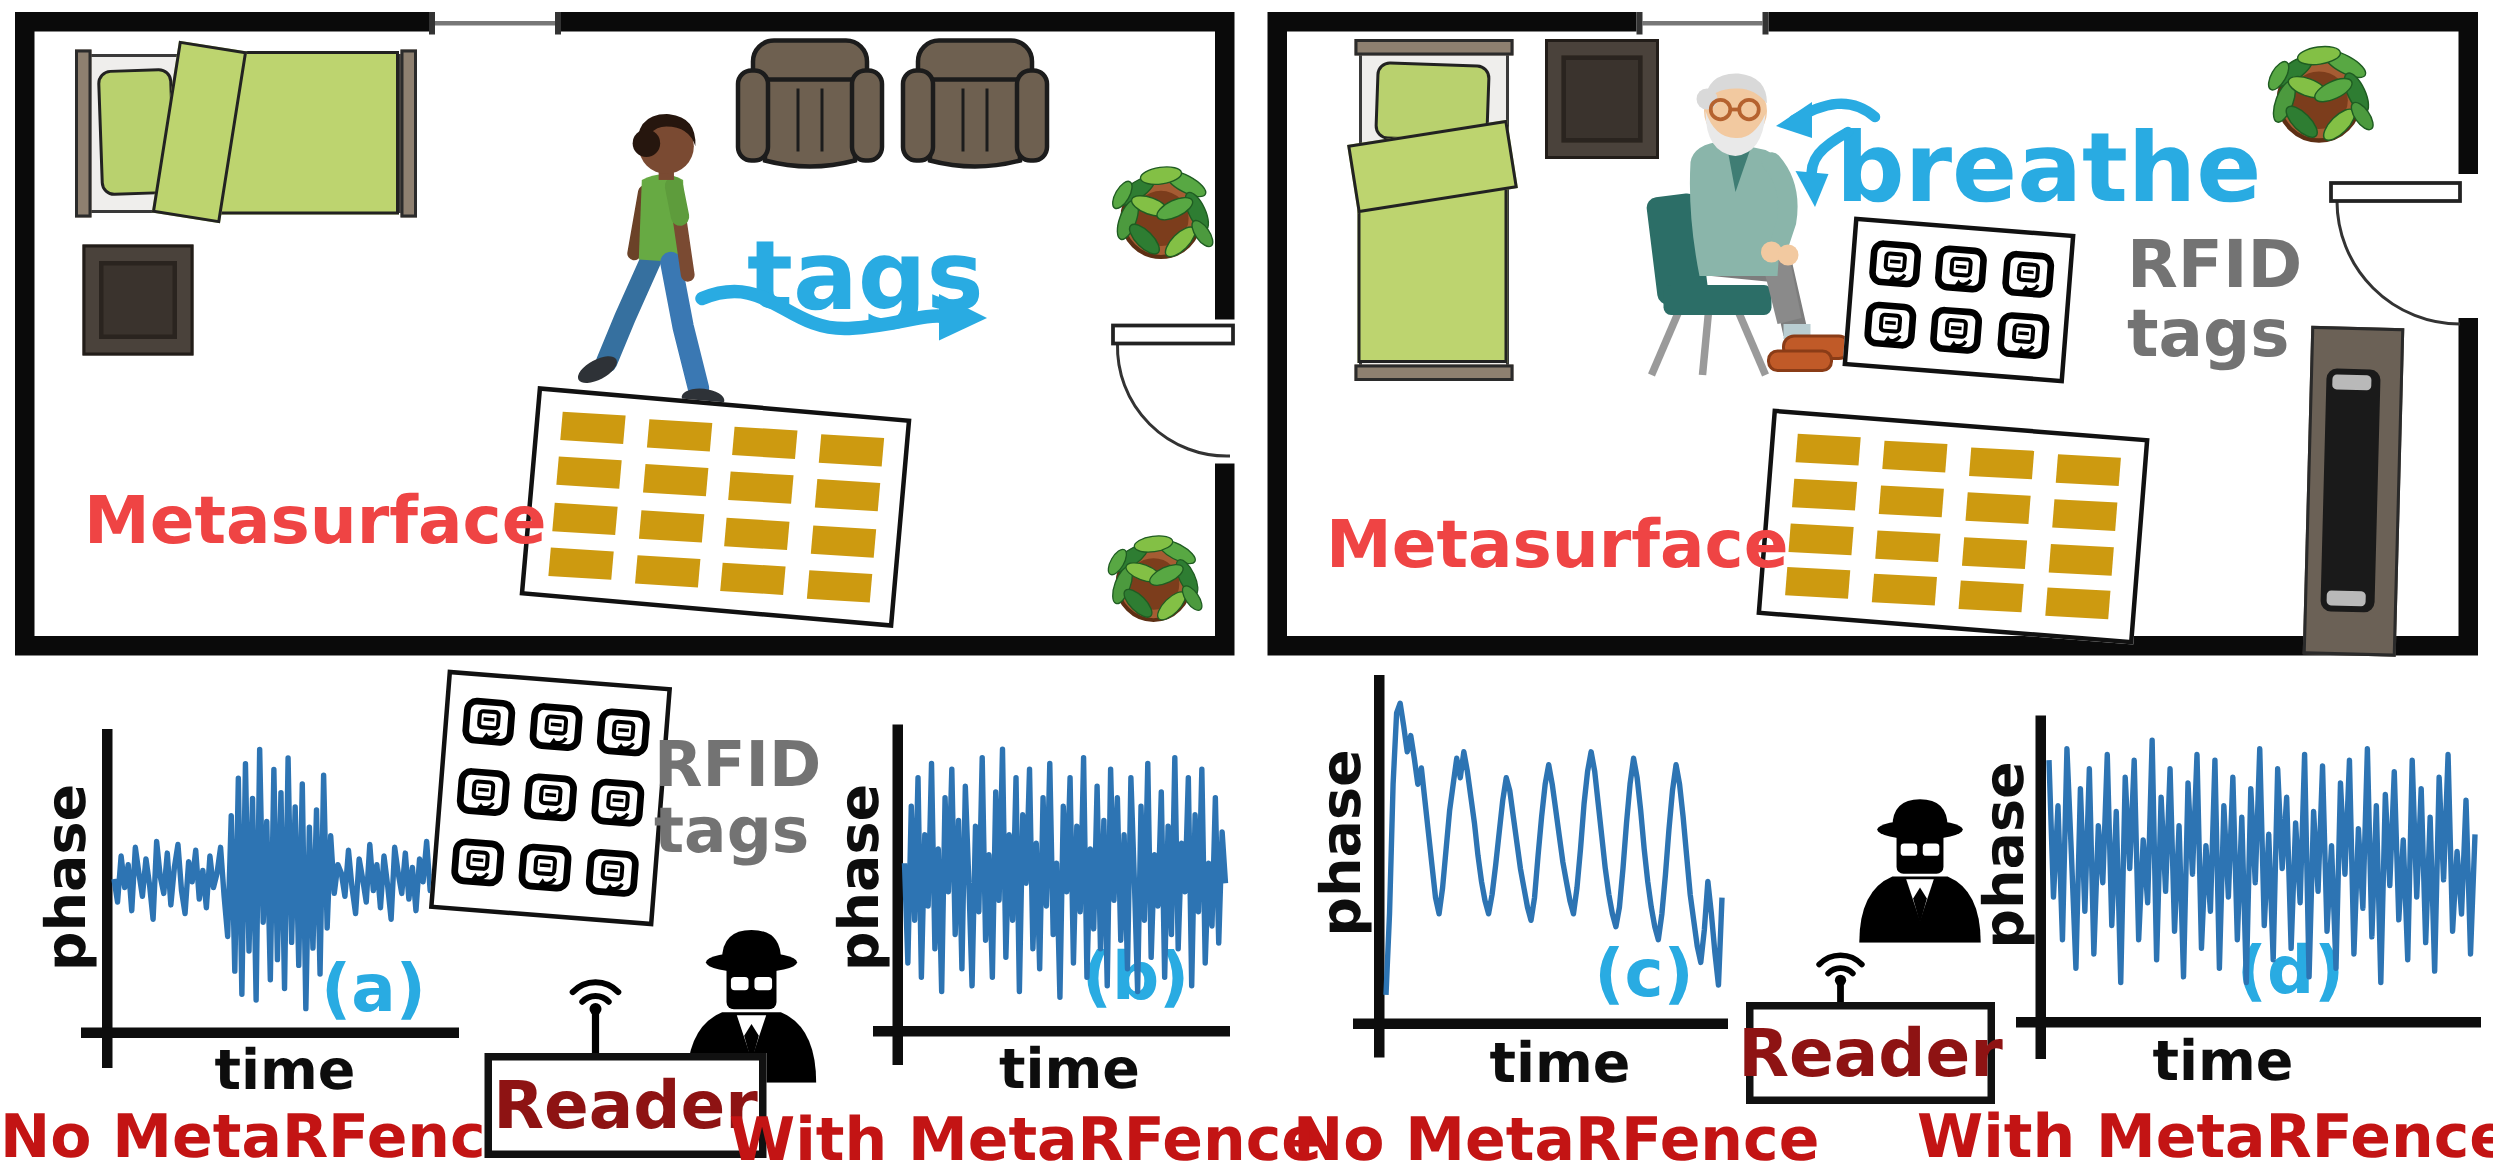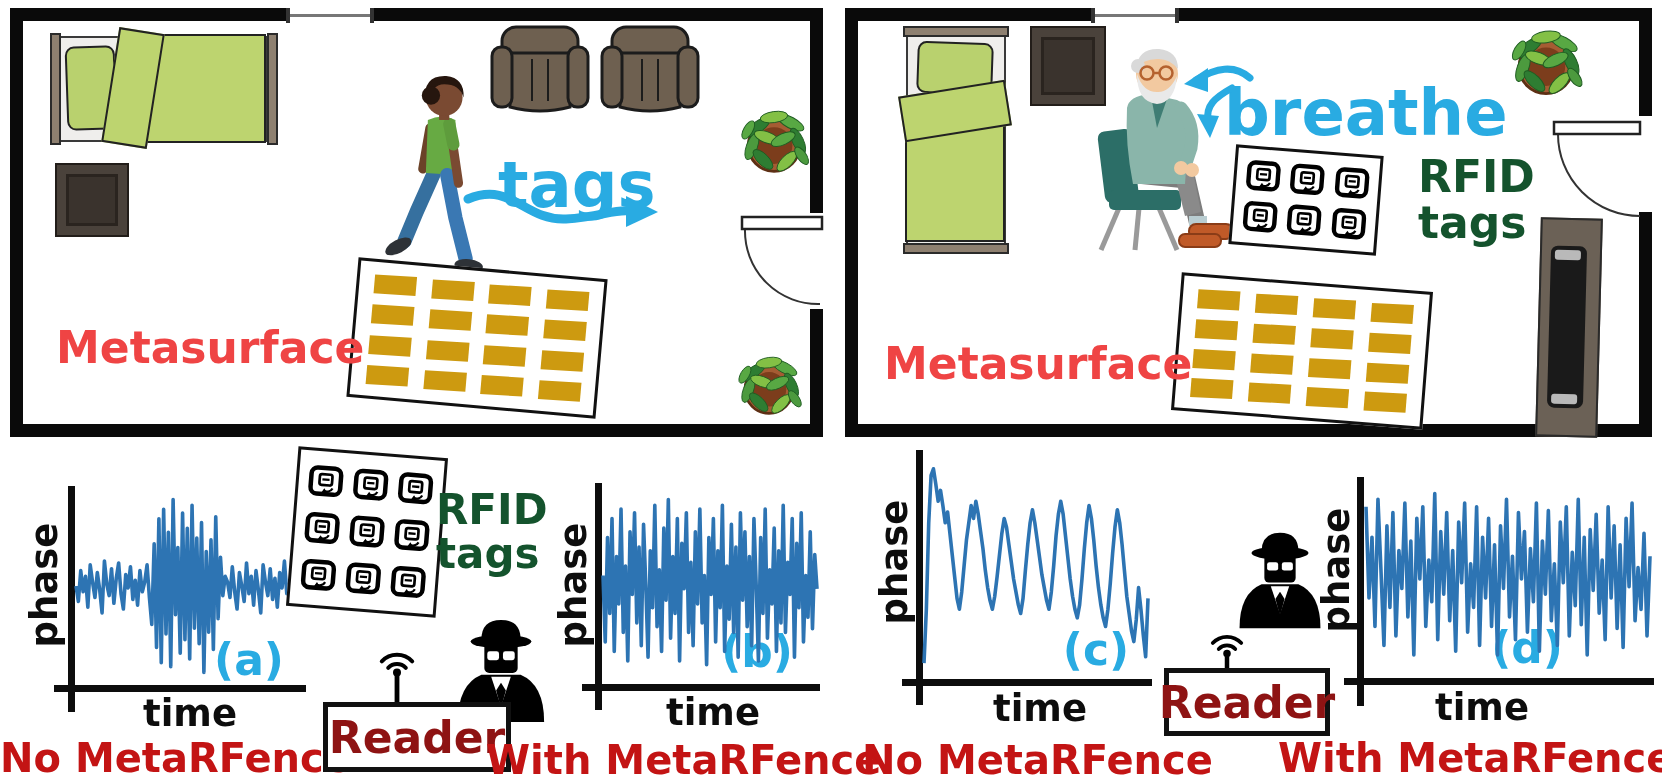--- a/index.html
+++ b/index.html
@@ -12,21 +12,21 @@
   .window .wcap{position:absolute;top:2px;width:4px;height:15px;background:#333;}
   .panel{position:absolute;background:#fff;border:3px solid #111;box-sizing:border-box;}
   .meta-grid{display:grid;grid-template-columns:repeat(4,1fr);gap:11px 16px;padding:12px 15px;
              box-sizing:border-box;width:100%;height:100%;}
   .meta-cell{background:#cd9a10;transform:skewY(-1.5deg);}
   .tag-grid{display:grid;box-sizing:border-box;width:100%;height:100%;padding:9px;gap:5px 9px;}
   .cols3{grid-template-columns:repeat(3,1fr);}
   .tag{width:100%;height:100%;}
   .gold-label{position:absolute;color:#ef4444;font-weight:700;font-size:44px;white-space:nowrap;}
   .cyan-label{position:absolute;color:#29abe2;font-weight:700;font-size:64px;white-space:nowrap;}
-  .rfid-label{position:absolute;font-weight:700;font-size:44px;line-height:1.05;color:#14532d;}
+  .rfid-label{position:absolute;font-weight:700;font-size:44px;line-height:1.05;color:#737373;}
   .vaxis{position:absolute;width:7px;background:#0d0d0d;}
   .haxis{position:absolute;height:7px;background:#0d0d0d;}
   .ylab{position:absolute;font-weight:700;font-size:37px;color:#0d0d0d;
         transform:translate(-50%,-50%) rotate(-90deg);white-space:nowrap;}
   .xlab{position:absolute;font-weight:700;font-size:37px;color:#0d0d0d;
         transform:translate(-50%,0);white-space:nowrap;}
   .ptag{position:absolute;font-weight:700;font-size:44px;color:#29abe2;
         transform:translate(-50%,0);white-space:nowrap;}
   .wave{position:absolute;overflow:visible;}
   .cap{position:absolute;color:#c31414;font-weight:700;font-size:40px;text-align:center;white-space:nowrap;}

